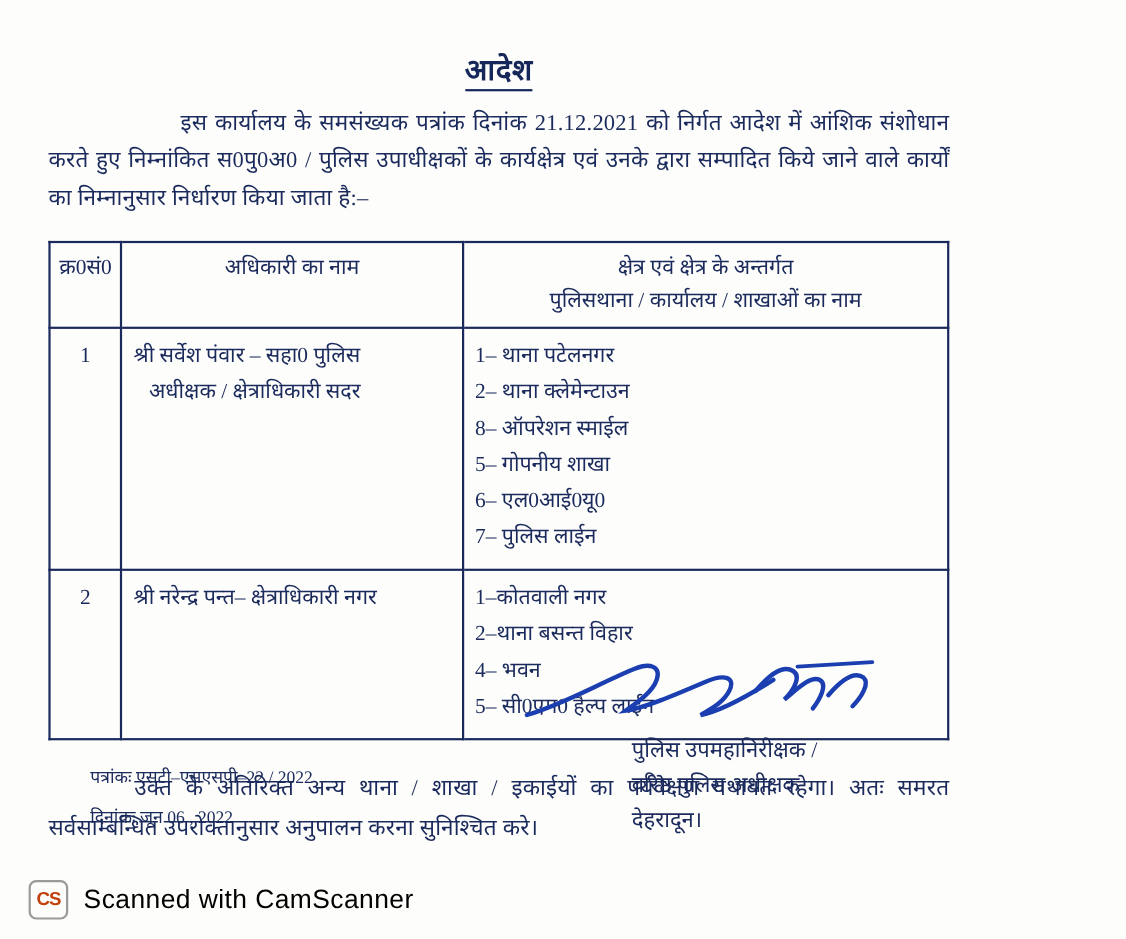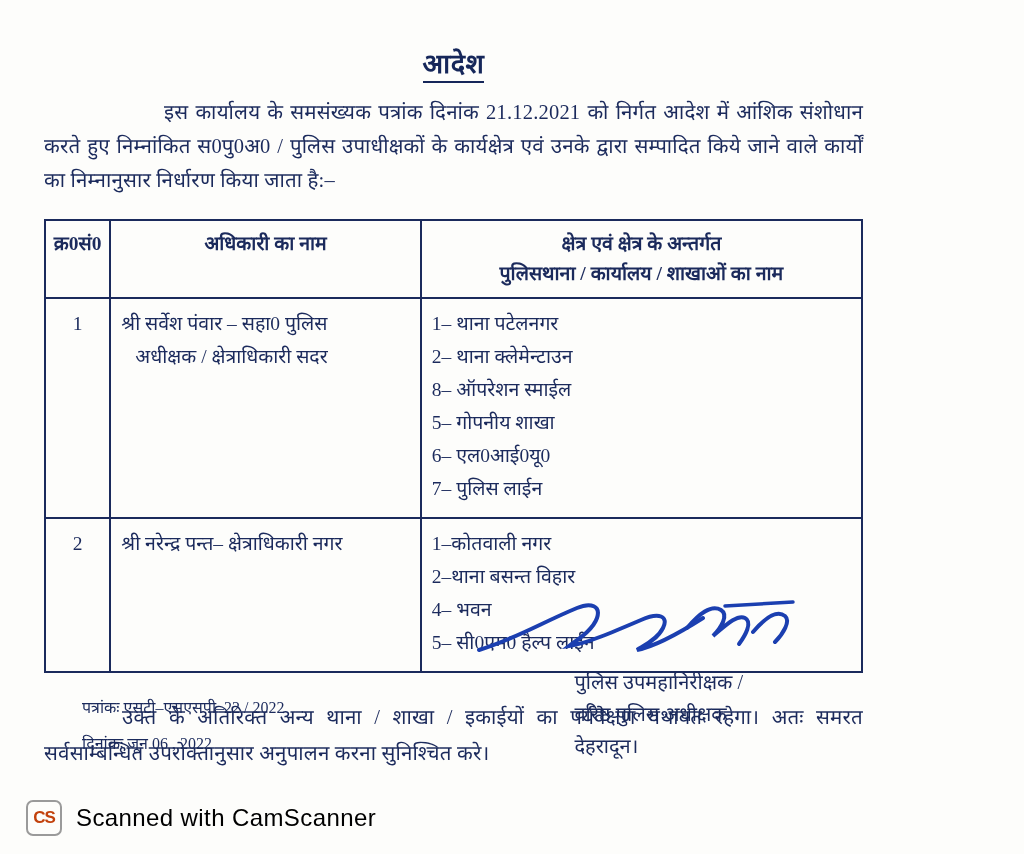--- a/index.html
+++ b/index.html
@@ -49,21 +49,21 @@
     width: 100%;
     border-collapse: collapse;
     margin-top: 22px;
     color: #1b2a5c;
   }
   table.main, table.main th, table.main td {
     border: 2px solid #1b2a5c;
   }
   table.main th {
     font-size: 19.5px;
-    font-weight: bold;
+    font-weight: normal;
     padding: 8px 6px;
     vertical-align: top;
     line-height: 30px;
   }
   table.main td {
     font-size: 19.5px;
     padding: 8px 10px 12px 10px;
     vertical-align: top;
     line-height: 33px;
   }

